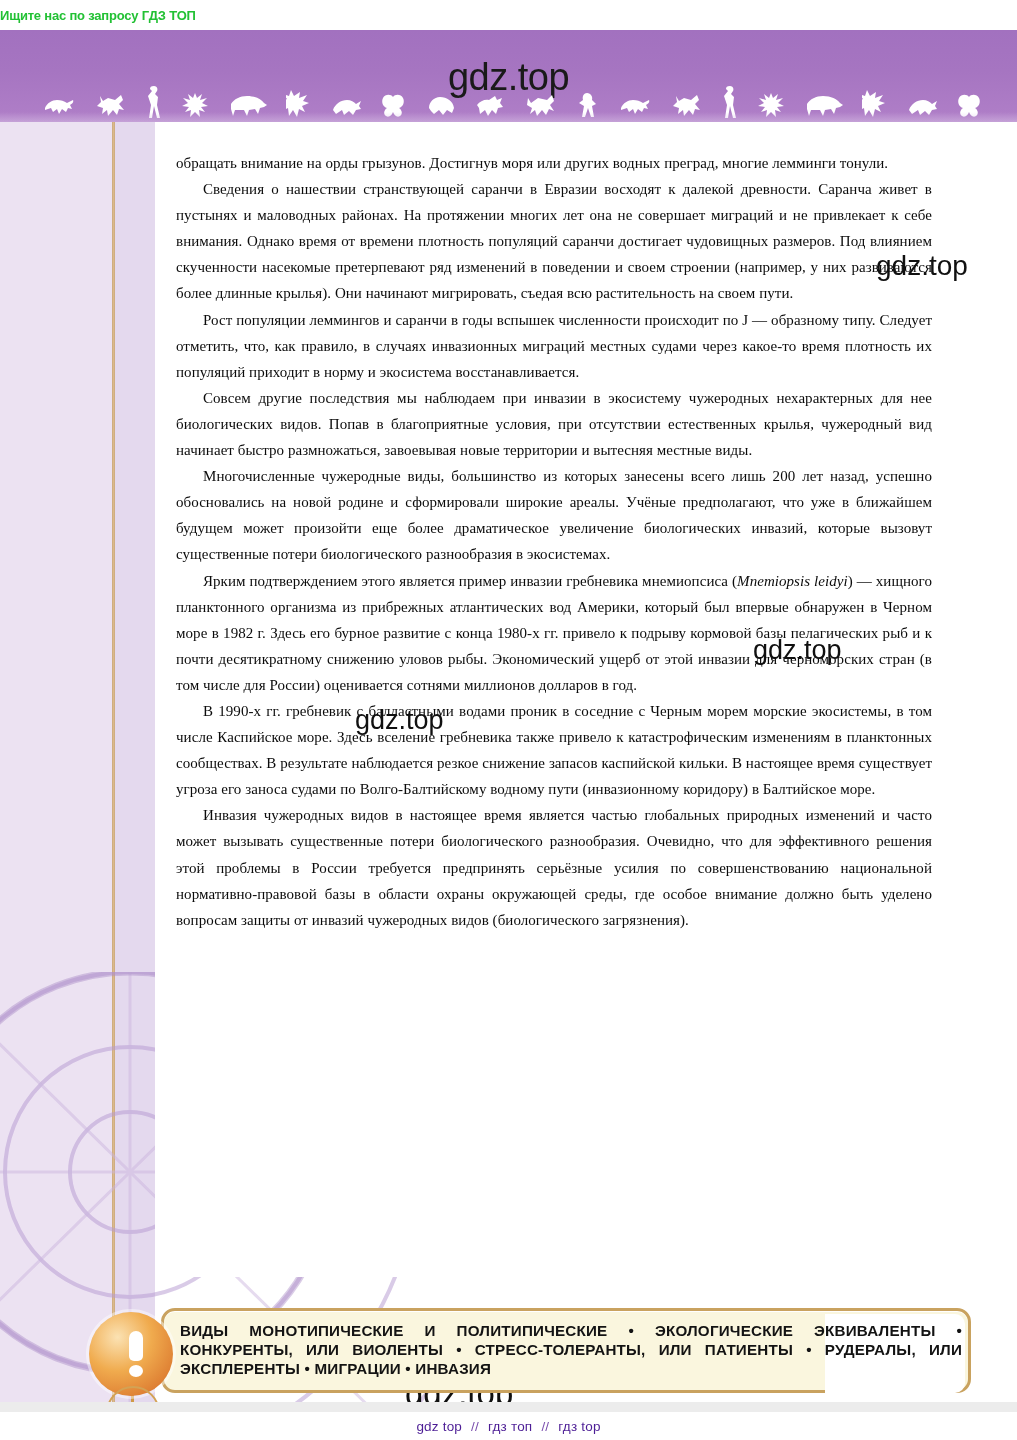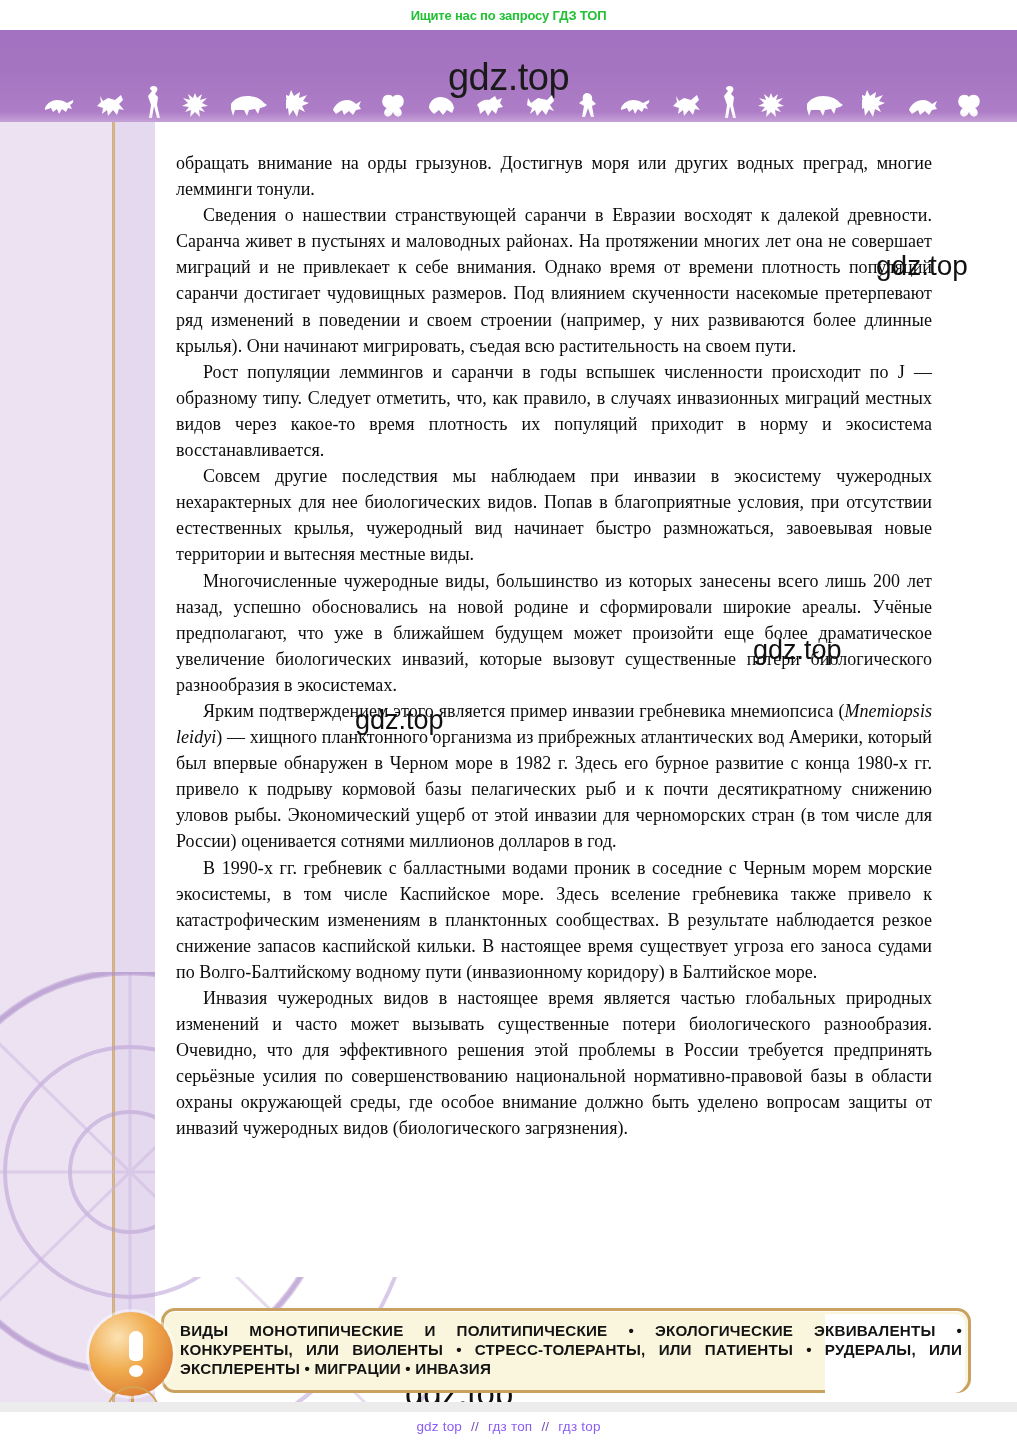--- a/index.html
+++ b/index.html
@@ -22,21 +22,21 @@
 
   
   .promo-strip {
     position: absolute;
     top: 0; left: 0;
     width: 1017px;
     height: 30px;
     background: #ffffff;
     display: flex;
     align-items: center;
-    justify-content: center;
+    justify-content: flex-start;
   }
   .promo-text {
     color: #22c134;
     font-family: "Liberation Sans", sans-serif;
     font-size: 13px;
     font-weight: 600;
     letter-spacing: -0.2px;
     white-space: nowrap;
   }
 
@@ -131,21 +131,21 @@
   
   .text-col {
     position: absolute;
     top: 28px; left: 176px;
     width: 756px;
   }
   .para {
     text-align: justify;
     text-justify: inter-word;
     font-family: "Liberation Serif", serif;
-    font-size: 18px;
+    font-size: 15px;
     line-height: 26.1px;
     color: #0b0b0b;
     letter-spacing: 0.05px;
   }
   .para.indent { text-indent: 27px; }
   .para i { font-style: italic; }
 
   
   .wm {
     position: absolute;
@@ -265,21 +265,21 @@
     width: 1017px; height: 28px;
     background: #ffffff;
     display: flex;
     align-items: center;
     justify-content: center;
     gap: 9px;
   }
   .footer span {
     font-family: "Liberation Sans", sans-serif;
     font-size: 13.5px;
-    color: #8b5cf6;
+    color: #4c1d95;
     letter-spacing: 0.2px;
   }
   .footer .sep { color: #7b4fae; }
 </style>
 </head>
 <body>
 
 <div id="page">
 
   <div class="promo-strip">
@@ -417,21 +417,21 @@
       <g fill="none" stroke="#a98ac6" stroke-width="7" opacity="0.45">
         <circle cx="310" cy="200" r="200"></circle>
       </g>
     </svg>
 
     <div class="content-panel"></div>
 
     <div class="text-col">
       <p class="para">обращать внимание на орды грызунов. Достигнув моря или других водных преград, многие лемминги тонули.</p>
       <p class="para indent">Сведения о нашествии странствующей саранчи в Евразии восходят к далекой древности. Саранча живет в пустынях и маловодных районах. На протяжении многих лет она не совершает миграций и не привлекает к себе внимания. Однако время от времени плотность популяций саранчи достигает чудовищных размеров. Под влиянием скученности насекомые претерпевают ряд изменений в поведении и своем строении (например, у них развиваются более длинные крылья). Они начинают мигрировать, съедая всю растительность на своем пути.</p>
-      <p class="para indent">Рост популяции леммингов и саранчи в годы вспышек численности происходит по J — образному типу. Следует отметить, что, как правило, в случаях инвазионных миграций местных видов через какое-то время плотность их популяций приходит в норму и экосистема восстанавливается.</p>
+      <p class="para indent">Рост популяции леммингов и саранчи в годы вспышек численности происходит по J — образному типу. Следует отметить, что, как правило, в случаях инвазионных миграций местных судами через какое-то время плотность их популяций приходит в норму и экосистема восстанавливается.</p>
       <p class="para indent">Совсем другие последствия мы наблюдаем при инвазии в экосистему чужеродных нехарактерных для нее биологических видов. Попав в благоприятные условия, при отсутствии естественных крылья, чужеродный вид начинает быстро размножаться, завоевывая новые территории и вытесняя местные виды.</p>
       <p class="para indent">Многочисленные чужеродные виды, большинство из которых занесены всего лишь 200 лет назад, успешно обосновались на новой родине и сформировали широкие ареалы. Учёные предполагают, что уже в ближайшем будущем может произойти еще более драматическое увеличение биологических инвазий, которые вызовут существенные потери биологического разнообразия в экосистемах.</p>
       <p class="para indent">
         <span>Ярким подтверждением этого является пример инвазии гребневика мнемиопсиса (</span><i>Mnemiopsis leidyi</i><span>) — хищного планктонного организма из прибрежных атлантических вод Америки, который был впервые обнаружен в Черном море в 1982 г. Здесь его бурное развитие с конца 1980-х гг. привело к подрыву кормовой базы пелагических рыб и к почти десятикратному снижению уловов рыбы. Экономический ущерб от этой инвазии для черноморских стран (в том числе для России) оценивается сотнями миллионов долларов в год.</span>
       </p>
       <p class="para indent">В 1990-х гг. гребневик с балластными водами проник в соседние с Черным морем морские экосистемы, в том числе Каспийское море. Здесь вселение гребневика также привело к катастрофическим изменениям в планктонных сообществах. В результате наблюдается резкое снижение запасов каспийской кильки. В настоящее время существует угроза его заноса судами по Волго-Балтийскому водному пути (инвазионному коридору) в Балтийское море.</p>
       <p class="para indent">Инвазия чужеродных видов в настоящее время является частью глобальных природных изменений и часто может вызывать существенные потери биологического разнообразия. Очевидно, что для эффективного решения этой проблемы в России требуется предпринять серьёзные усилия по совершенствованию национальной нормативно-правовой базы в области охраны окружающей среды, где особое внимание должно быть уделено вопросам защиты от инвазий чужеродных видов (биологического загрязнения).</p>
     </div>
 
     <div class="wm wm-head">gdz.top</div>

